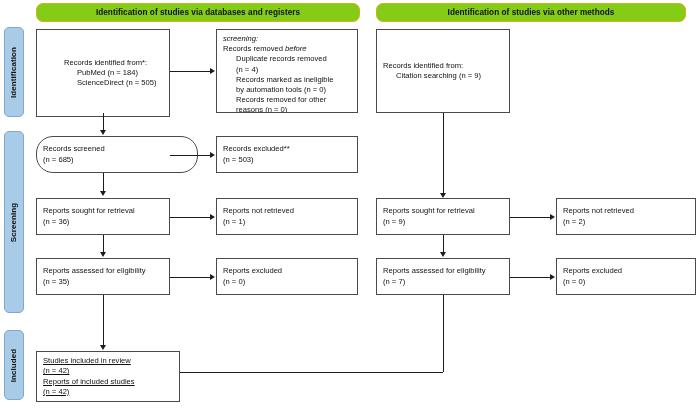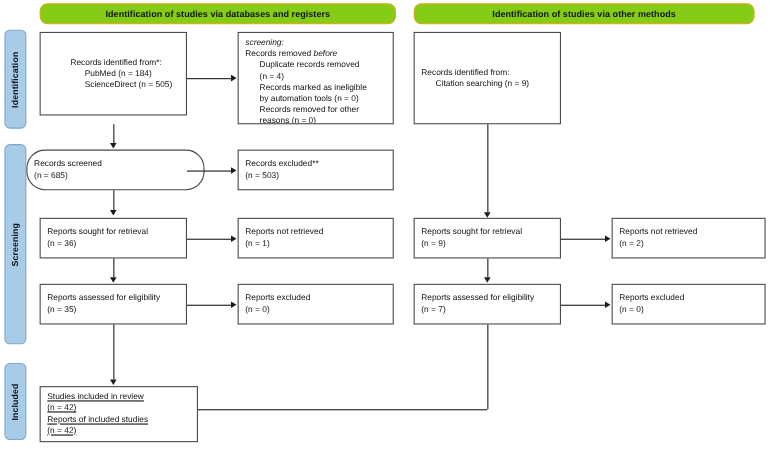--- a/index.html
+++ b/index.html
@@ -110,21 +110,21 @@
   </div>
 
   <div class="rail" style="left:4px;top:131px;width:20px;height:182px;">
     <span>Screening</span>
   </div>
 
   <div class="rail" style="left:4px;top:330px;width:20px;height:70px;">
     <span>Included</span>
   </div>
 
-  <div class="box vcenter" style="left:36px;top:29px;width:134px;height:76px;padding-left:27px;">
+  <div class="box vcenter" style="left:36px;top:29px;width:134px;height:88px;padding-left:27px;">
     <div class="ln">Records identified from*:</div>
     <div class="ln ind">PubMed (n = 184)</div>
     <div class="ln ind">ScienceDirect (n = 505)</div>
   </div>
 
   <div class="box" style="left:216px;top:29px;width:142px;height:84px;">
     <div class="ln it">screening:</div>
     <div class="ln"><span>Records removed </span><span class="it">before</span></div>
     <div class="ln ind">Duplicate records removed</div>
     <div class="ln ind">(n = 4)</div>
@@ -133,21 +133,21 @@
     <div class="ln ind">Records removed for other</div>
     <div class="ln ind">reasons (n = 0)</div>
   </div>
 
   <div class="hline" style="left:170px;top:71px;width:40px;"></div>
   <div class="arr-r" style="left:210px;top:67.6px;"></div>
 
   <div class="vline" style="left:103px;top:113px;height:17px;"></div>
   <div class="arr-d" style="left:99.6px;top:130px;"></div>
 
-  <div class="box vcenter" style="left:24px;top:136px;width:162px;height:37px;border-radius:17px;">
+  <div class="box vcenter" style="left:36px;top:136px;width:162px;height:37px;border-radius:17px;">
     <div class="ln">Records screened</div>
     <div class="ln">(n = 685)</div>
   </div>
 
   <div class="box vcenter" style="left:216px;top:136px;width:142px;height:37px;">
     <div class="ln">Records excluded**</div>
     <div class="ln">(n = 503)</div>
   </div>
 
   <div class="hline" style="left:170px;top:155px;width:40px;"></div>

